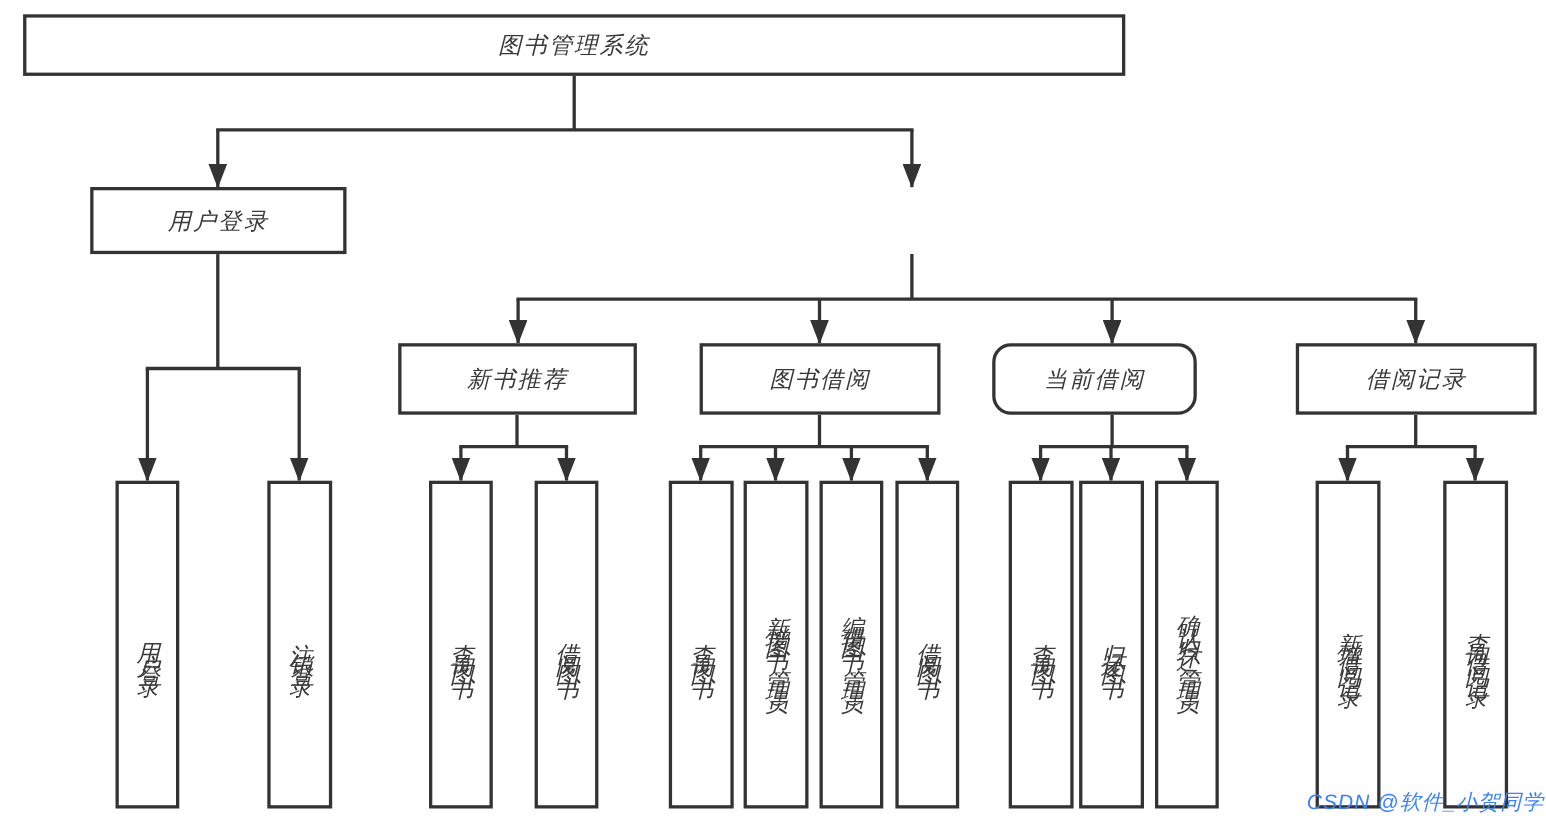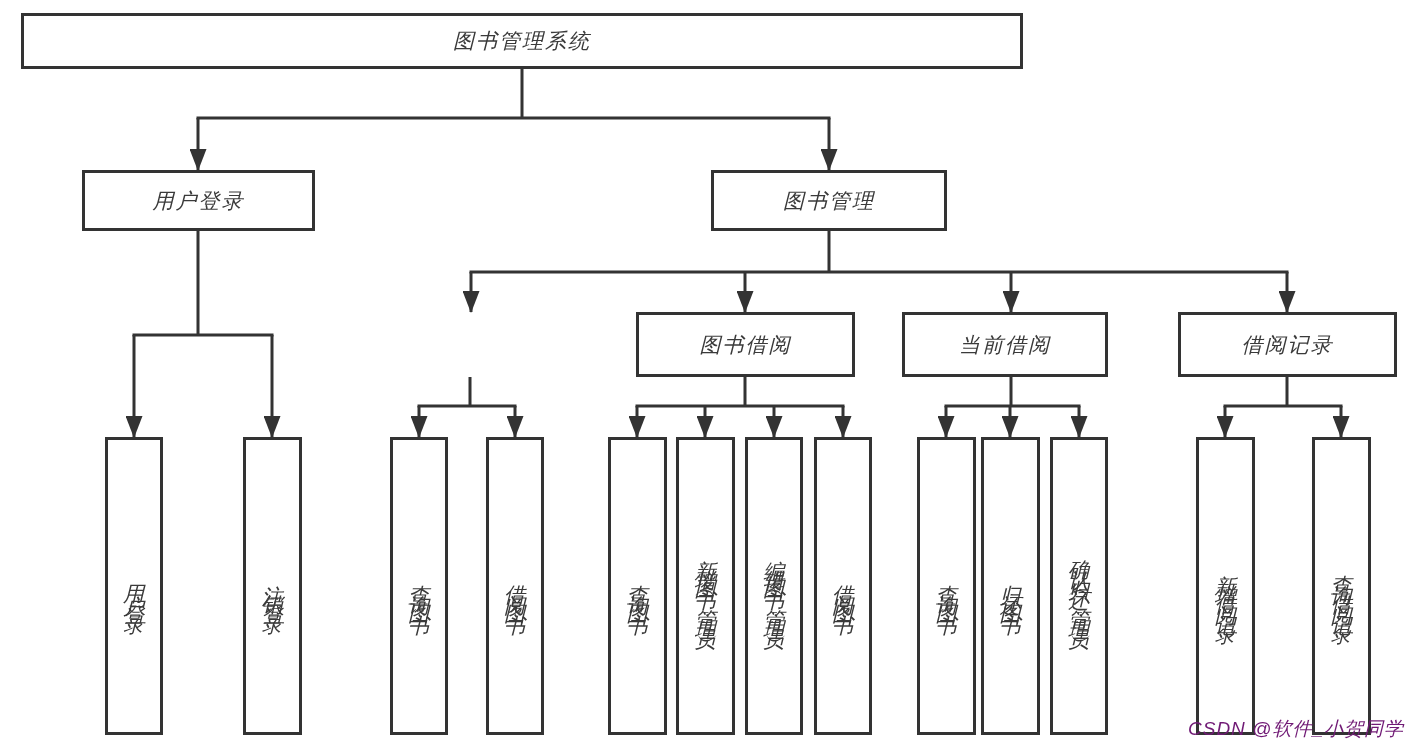--- a/index.html
+++ b/index.html
@@ -15,21 +15,21 @@
   }
   .vbox{
     writing-mode:vertical-rl;text-orientation:mixed;
     letter-spacing:10px;white-space:normal;line-height:1;
     padding-top:4px;
   }
   .hbox{height:61px;}
   .l3box{height:65px;}
   .watermark{
     position:absolute;left:1188px;top:716px;z-index:5;
-    font-size:19px;letter-spacing:1px;color:#701a75;white-space:nowrap;
+    font-size:19px;letter-spacing:1px;color:#3b82f6;white-space:nowrap;
   }
 </style>
 </head>
 <body>
 
 <div class="stage">
 
   <svg class="connectors" width="1405" height="747" viewBox="0 0 1405 747">
     <defs>
       <marker id="arrow" viewBox="0 0 22 17" refX="21" refY="8.5" markerWidth="22" markerHeight="17" markerUnits="userSpaceOnUse" orient="auto">
@@ -65,24 +65,24 @@
       <line x1="1010" y1="406" x2="1010" y2="437" marker-end="url(#arrow)"></line>
       <line x1="1079" y1="406" x2="1079" y2="437" marker-end="url(#arrow)"></line>
       <line x1="1225" y1="406" x2="1225" y2="437" marker-end="url(#arrow)"></line>
       <line x1="1341" y1="406" x2="1341" y2="437" marker-end="url(#arrow)"></line>
     </g>
   </svg>
 
   <div class="box" style="left:21px;top:13px;width:1002px;height:56px;">图书管理系统</div>
 
   <div class="box hbox" style="left:82px;top:170px;width:233px;">用户登录</div>
-  <div class="box hbox" style="left:711px;top:170px;width:236px;">图书管理</div>
 
+  <div class="box l3box" style="left:362px;top:312px;width:217px;">新书推荐</div>
   <div class="box l3box" style="left:636px;top:312px;width:219px;text-align:center;">图书借阅</div>
-  <div class="box l3box" style="left:902px;top:312px;width:206px;">当前借阅</div>
+  <div class="box l3box" style="left:902px;top:312px;width:186px;border-radius:17px;">当前借阅</div>
   <div class="box l3box" style="left:1178px;top:312px;width:219px;">借阅记录</div>
 
   <div class="box vbox" style="left:105px;top:437px;width:58px;height:298px;">用户登录</div>
   <div class="box vbox" style="left:243px;top:437px;width:59px;height:298px;">注销登录</div>
 
   <div class="box vbox" style="left:390px;top:437px;width:58px;height:298px;">查询图书</div>
   <div class="box vbox" style="left:486px;top:437px;width:58px;height:298px;">借阅图书</div>
 
   <div class="box vbox" style="left:608px;top:437px;width:59px;height:298px;">查询图书</div>
   <div class="box vbox" style="left:676px;top:437px;width:59px;height:298px;">新增图书（管理员）</div>

